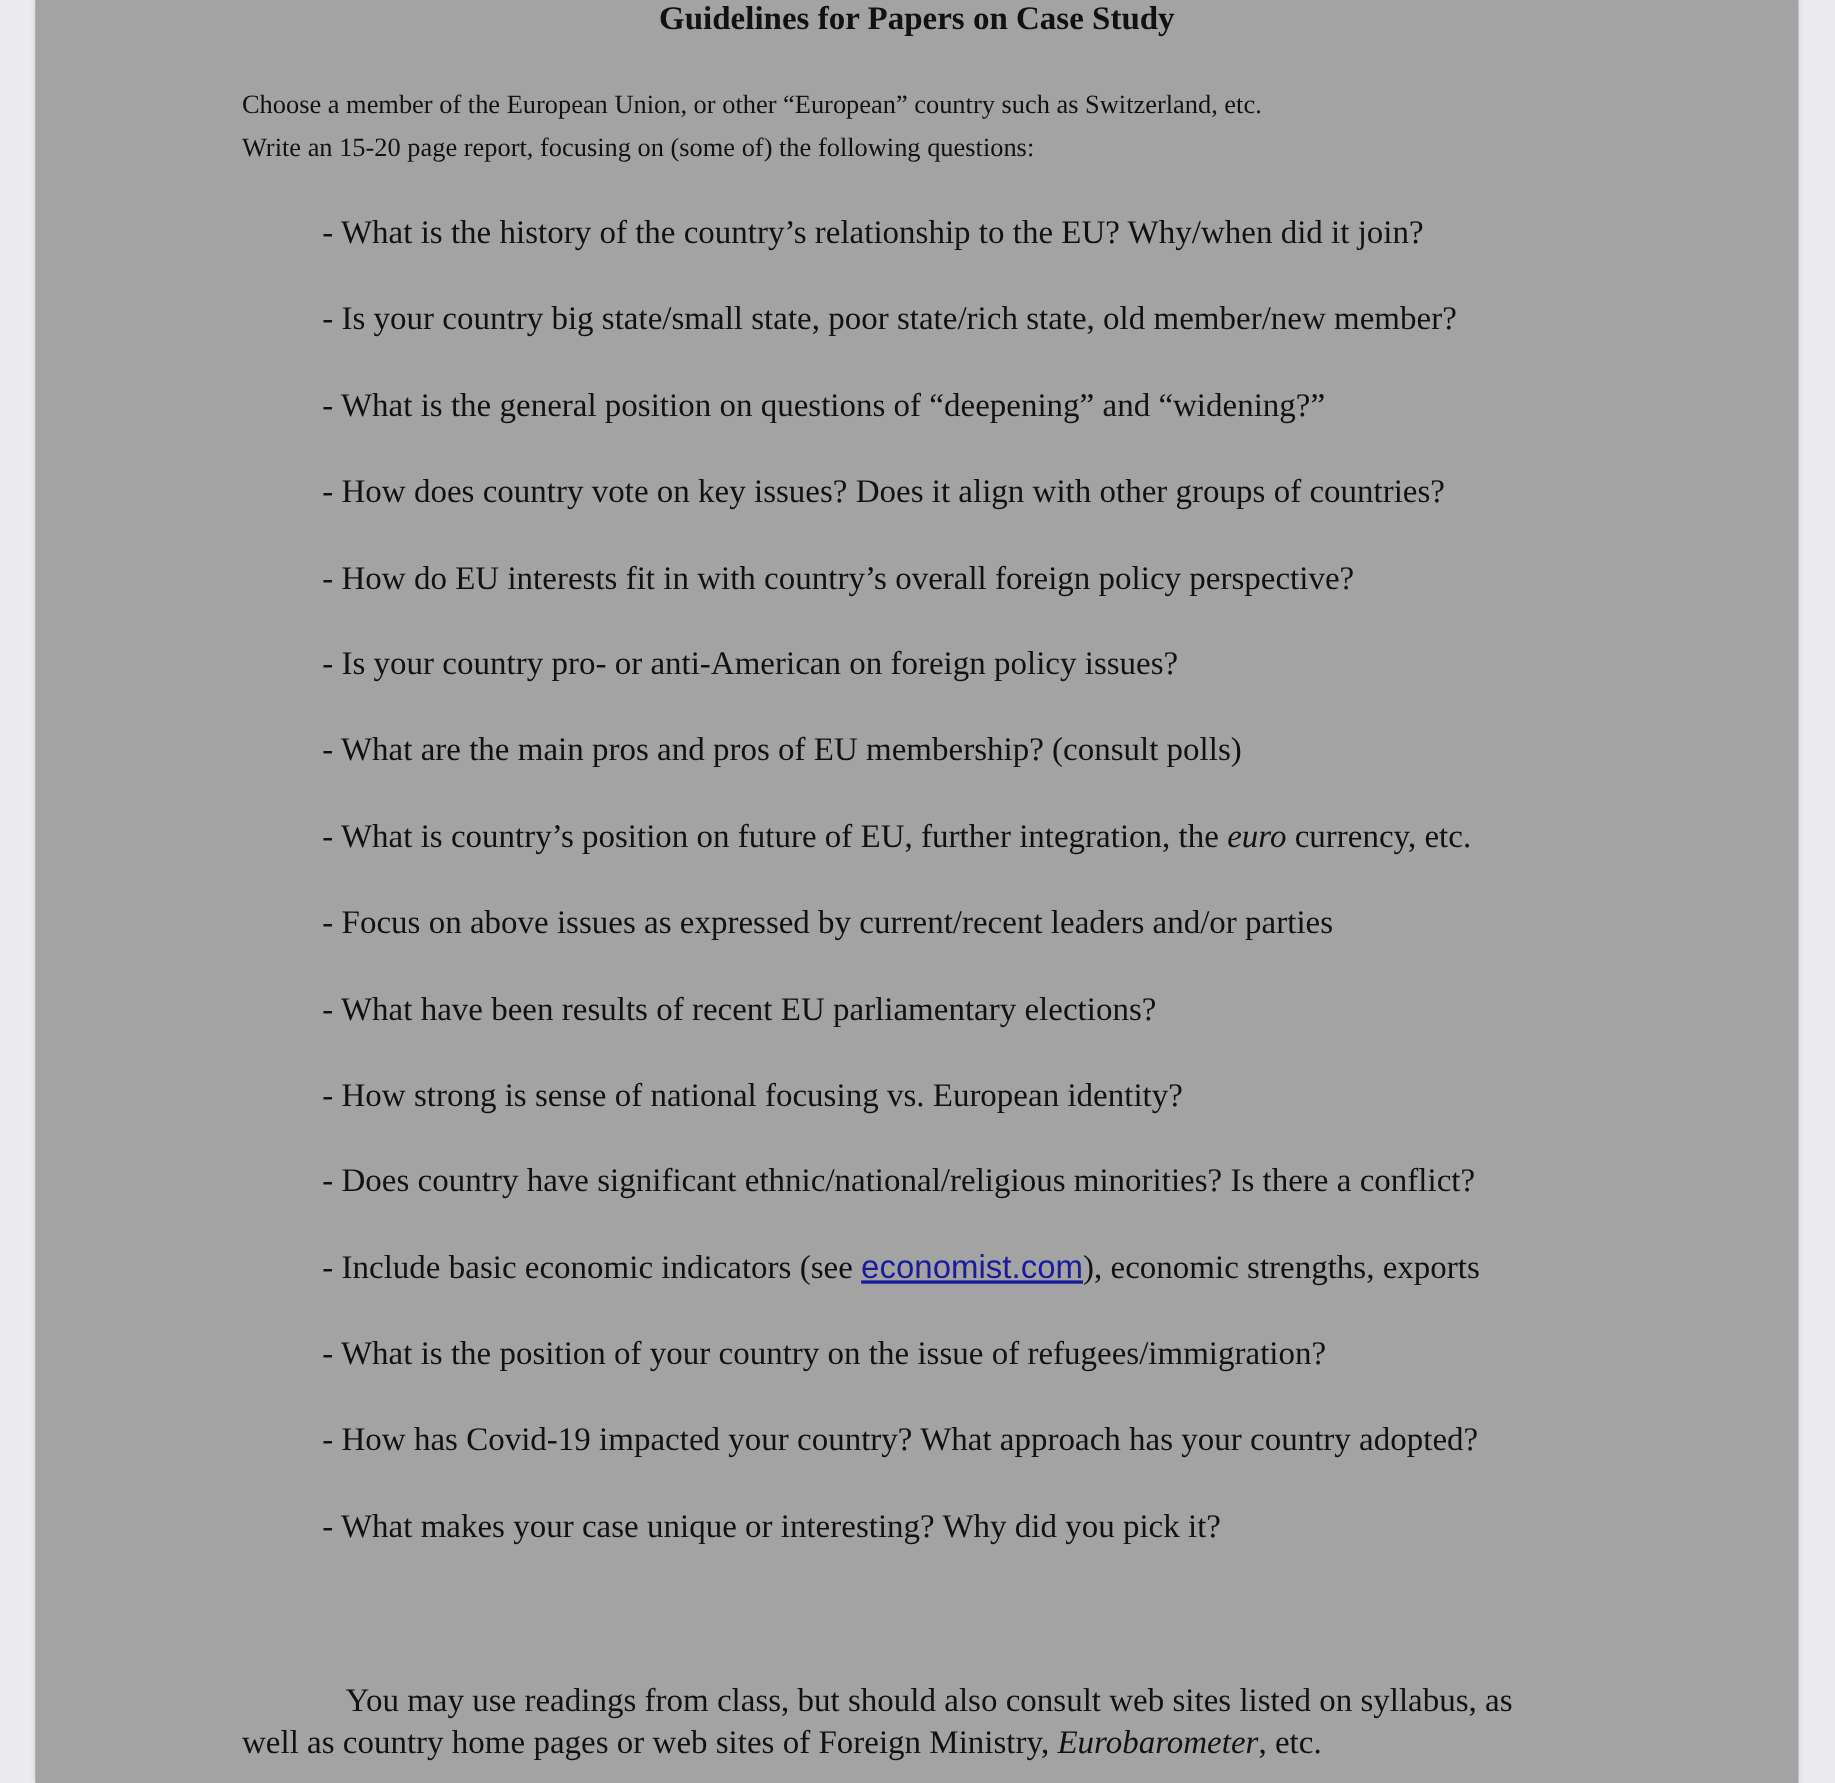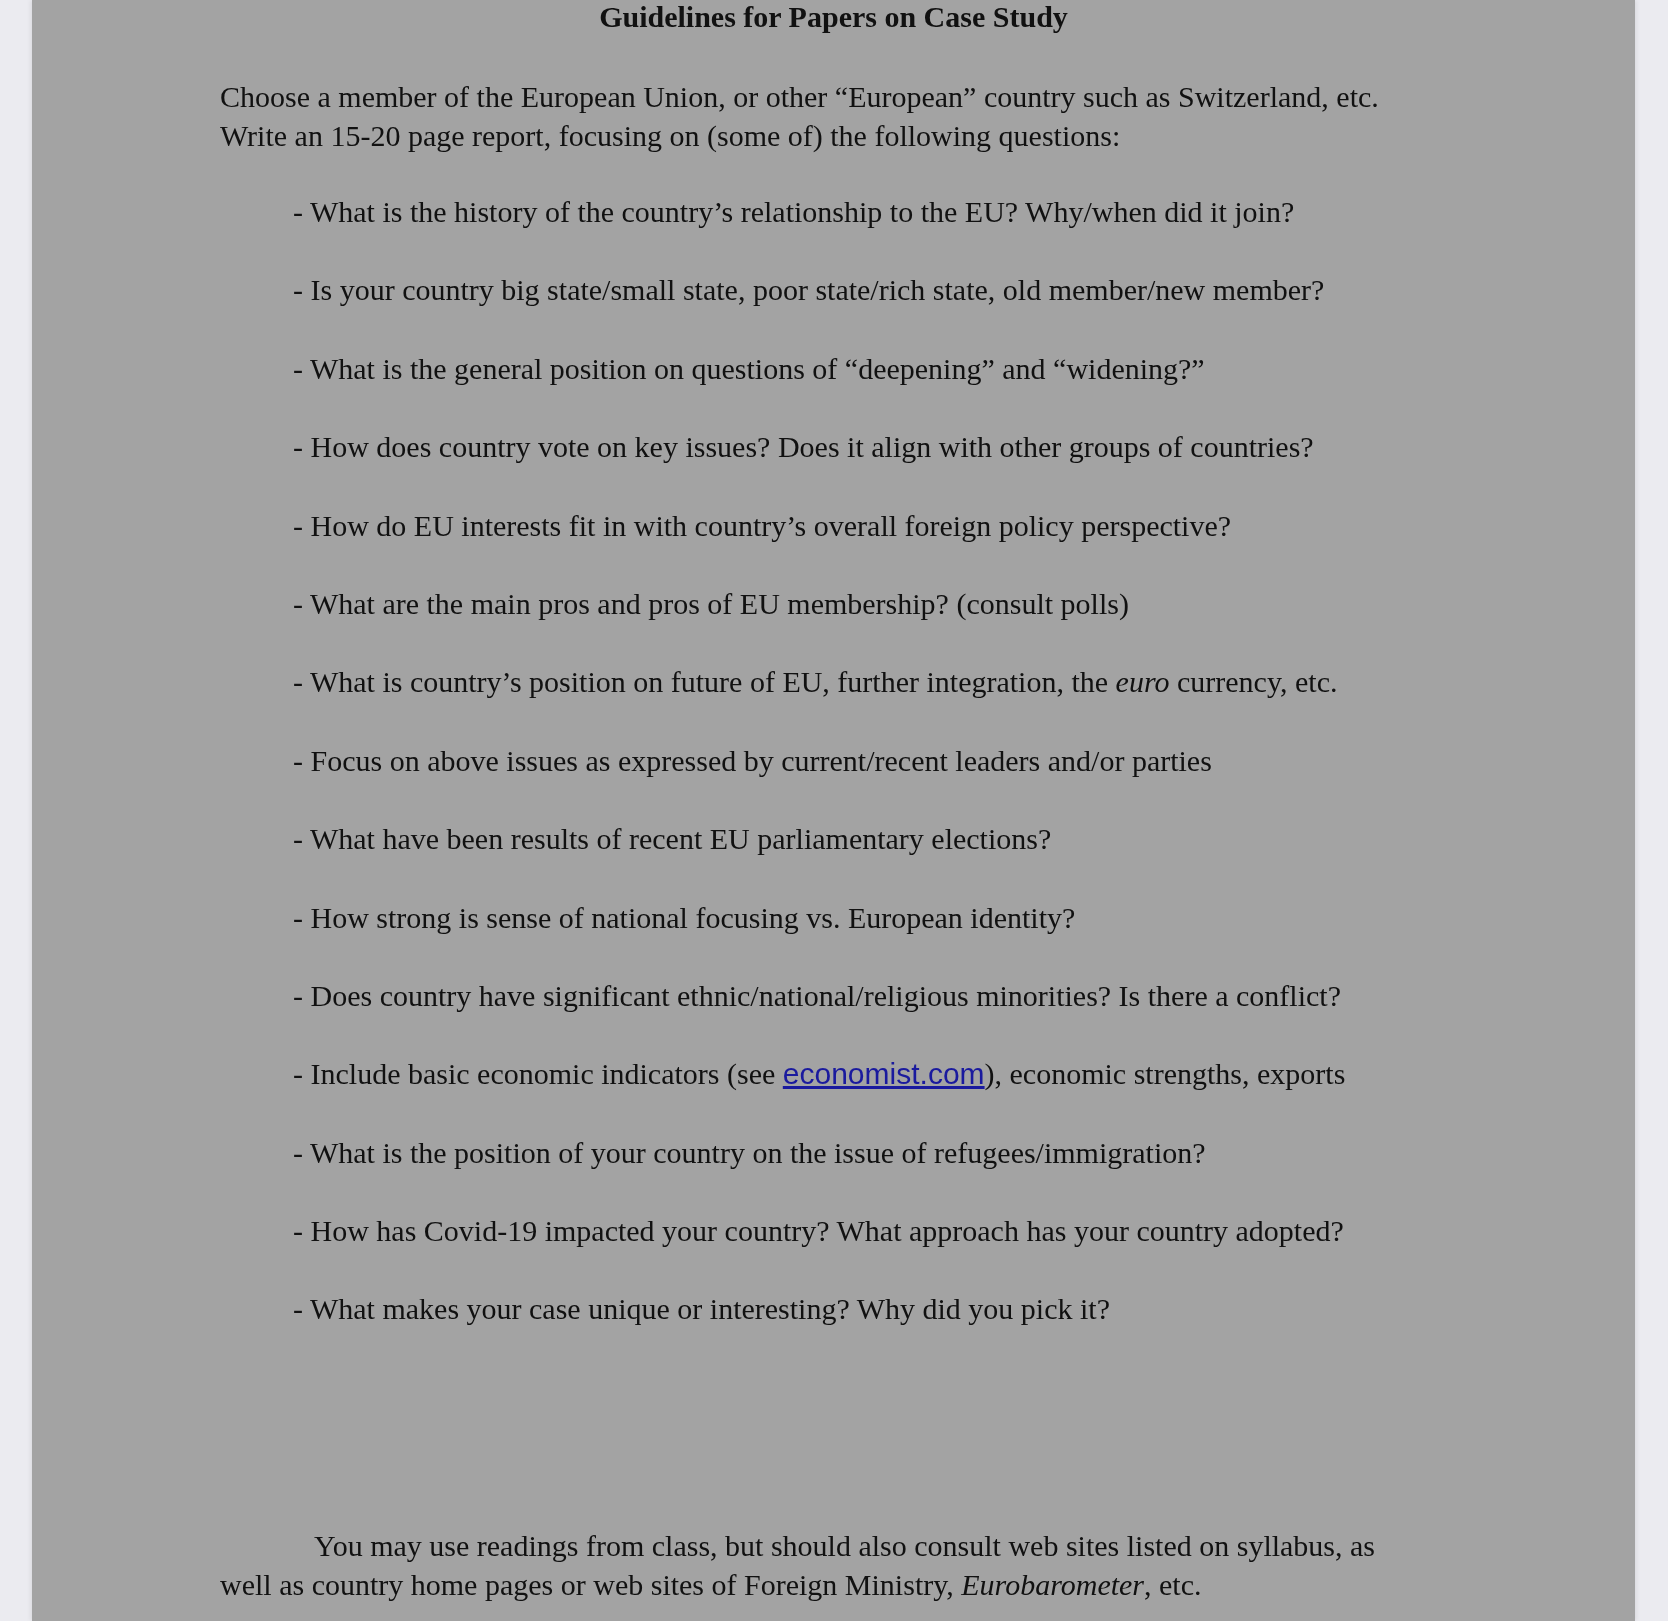--- a/index.html
+++ b/index.html
@@ -35,21 +35,21 @@
     text-align: center;
     font-weight: bold;
     font-size: 30px;
     line-height: 34px;
   }
   .intro {
     position: absolute;
     left: 188px;
     top: 77px;
     width: 1300px;
-    font-size: 30px;
+    font-size: 24px;
     line-height: 39px;
   }
   .intro p { margin: 0; }
   .bullets {
     position: absolute;
     left: 261px;
     top: 194px;
     width: 1250px;
     margin: 0;
     padding: 0;
@@ -92,20 +92,21 @@
       <p>Choose a member of the European Union, or other “European” country such as Switzerland, etc.</p>
       <p>Write an 15-20 page report, focusing on (some of) the following questions:</p>
     </div>
 
     <ul class="bullets">
       <li>- What is the history of the country’s relationship to the EU? Why/when did it join?</li>
       <li>- Is your country big state/small state, poor state/rich state, old member/new member?</li>
       <li>- What is the general position on questions of “deepening” and “widening?”</li>
       <li>- How does country vote on key issues? Does it align with other groups of countries?</li>
       <li>- How do EU interests fit in with country’s overall foreign policy perspective?</li>
+      <li>- Is your country pro- or anti-American on foreign policy issues?</li>
       <li>- What are the main pros and pros of EU membership? (consult polls)</li>
       <li><span>- What is country’s position on future of EU, further integration, the </span><em>euro</em><span> currency, etc.</span></li>
       <li>- Focus on above issues as expressed by current/recent leaders and/or parties</li>
       <li>- What have been results of recent EU parliamentary elections?</li>
       <li>- How strong is sense of national focusing vs. European identity?</li>
       <li>- Does country have significant ethnic/national/religious minorities? Is there a conflict?</li>
       <li><span>- Include basic economic indicators (see </span><a class="link">economist.com</a><span>), economic strengths, exports</span></li>
       <li>- What is the position of your country on the issue of refugees/immigration?</li>
       <li>- How has Covid-19 impacted your country? What approach has your country adopted?</li>
       <li>- What makes your case unique or interesting? Why did you pick it?</li>

